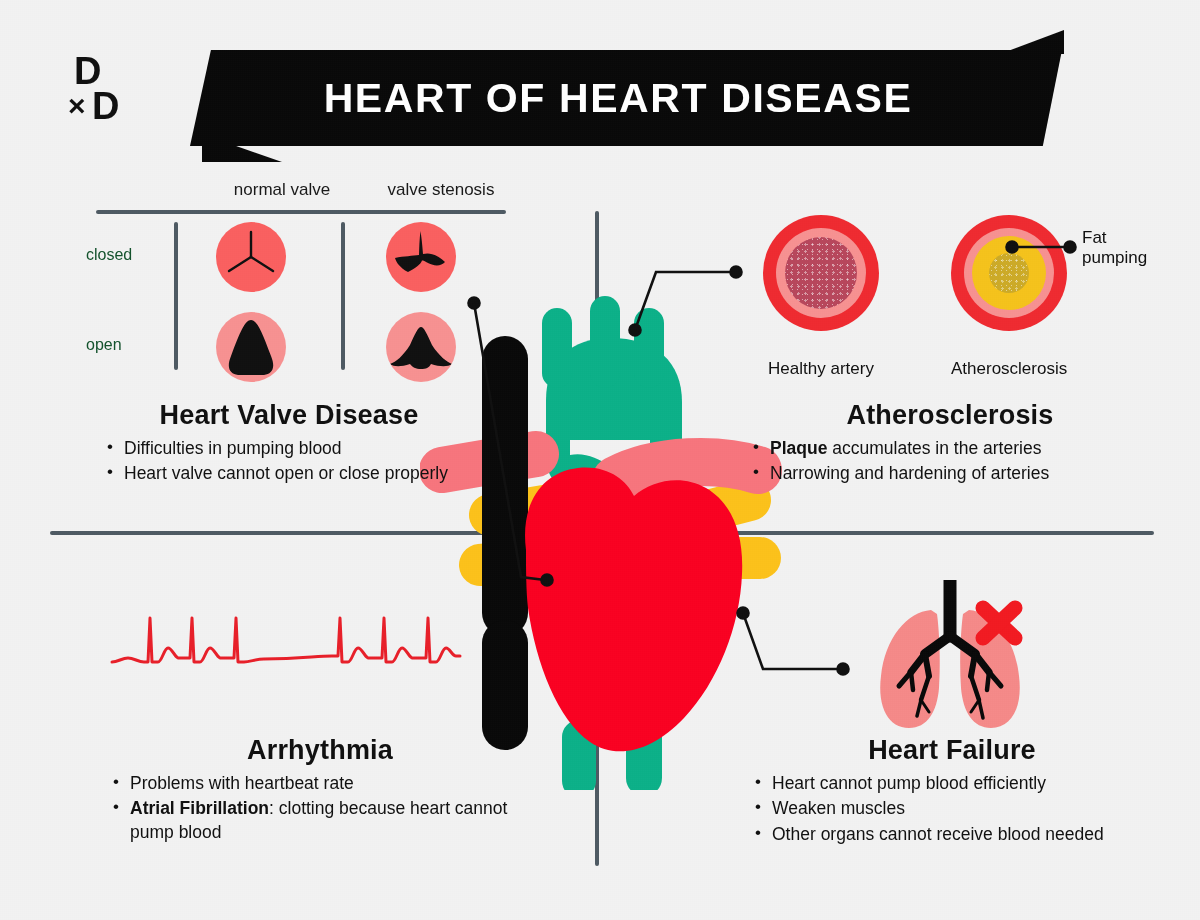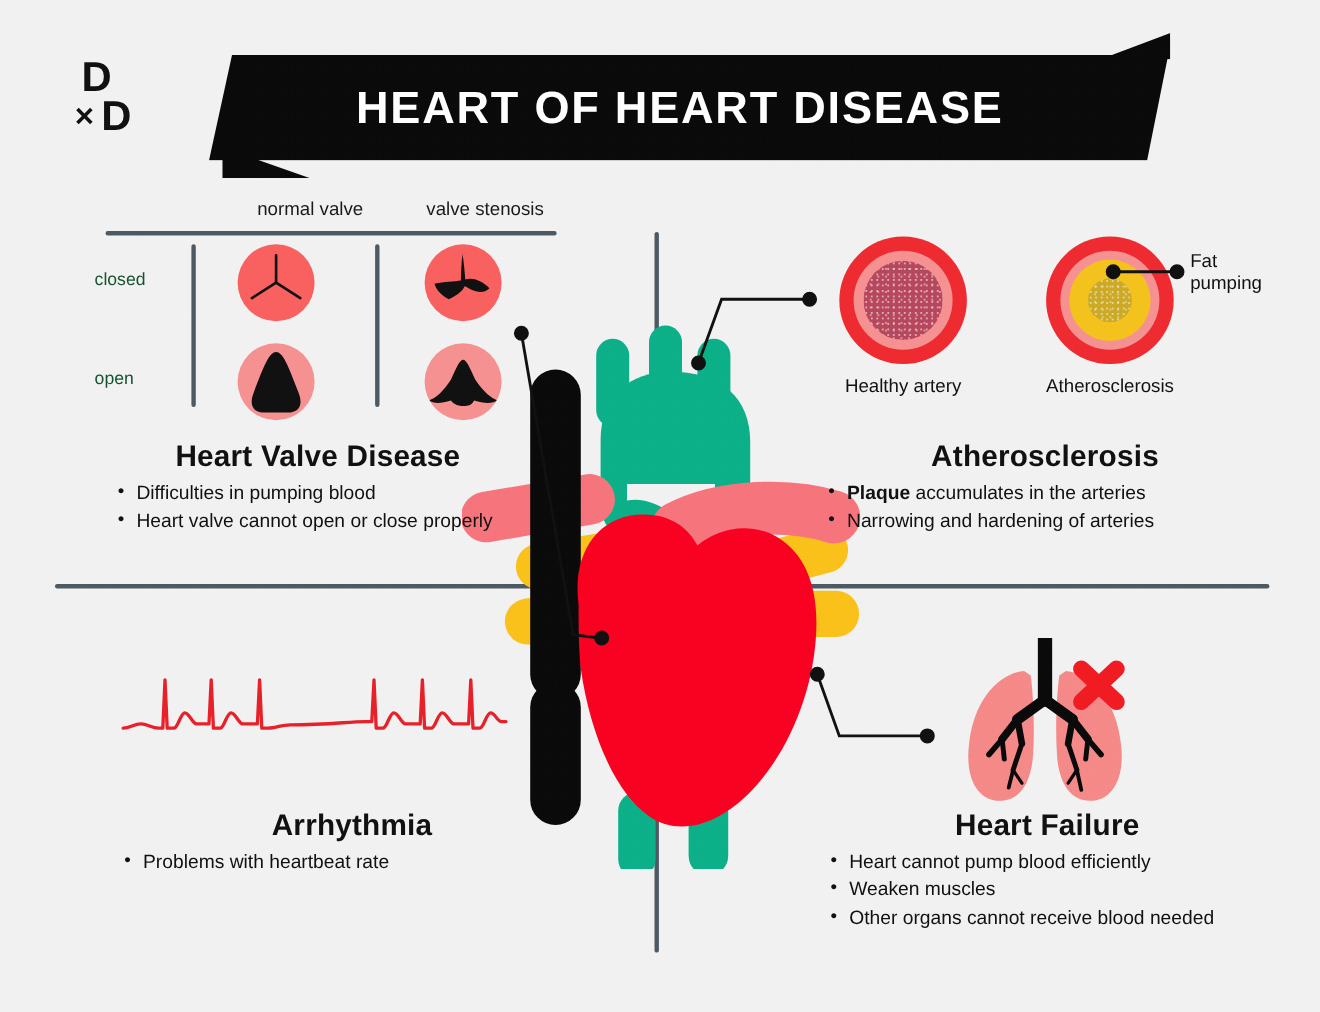--- a/index.html
+++ b/index.html
@@ -78,21 +78,21 @@
 
   #sec-valve{left:104px;top:400px;width:370px;}
   #sec-valve h3{text-align:center;}
   #sec-athero{left:750px;top:400px;width:400px;}
   #sec-arrhythmia{left:110px;top:735px;width:420px;}
   #sec-failure{left:752px;top:735px;width:400px;}
 
   
   .artery{position:absolute;z-index:20;}
   .artery .ring{position:relative;width:116px;height:116px;border-radius:50%;}
-  .artery .caption{margin-top:10px;text-align:center;font-size:17px;width:116px;}
+  .artery .caption{margin-top:28px;text-align:center;font-size:17px;width:116px;}
   .ring .outer{position:absolute;inset:0;border-radius:50%;}
   .ring .mid{position:absolute;inset:13px;border-radius:50%;}
   .ring .inner{position:absolute;border-radius:50%;}
   #artery-healthy{left:763px;top:215px;}
   #artery-athero{left:951px;top:215px;}
   .speckle-red{
     background-color:#b8475c;
     background-image:
       radial-gradient(rgba(255,255,255,.55) 22%, transparent 23%),
       radial-gradient(rgba(255,255,255,.45) 22%, transparent 23%);
@@ -237,20 +237,21 @@
          L272 58 L274 18 L276 62
          L282 62 C286 62 288 48 292 48 C296 48 298 56 302 58 L312 58
          L316 58 L318 18 L320 62
          L326 62 C330 62 332 48 336 48 C340 48 342 56 346 56 L350 56"></path>
   </svg>
 
   <div class="sec" id="sec-arrhythmia">
     <h3>Arrhythmia</h3>
     <ul>
       <li><span>Problems with heartbeat rate</span></li>
+      <li><b>Atrial Fibrillation</b><span>: clotting because heart cannot pump blood</span></li>
     </ul>
   </div>
 
   <svg id="lungs" viewBox="0 0 190 165">
 
     <path d="M76 30 C52 32 30 58 26 96 C22 128 34 148 54 148 C72 148 82 132 84 108 C86 80 84 48 82 34 Z" fill="#f58a89"></path>
     <path d="M114 30 C138 32 160 58 164 96 C168 128 156 148 136 148 C118 148 108 132 106 108 C104 80 106 48 108 34 Z" fill="#f58a89"></path>
 
     <g fill="none" stroke="#0a0a0a" stroke-linecap="round" stroke-linejoin="round">
       <path d="M95 0 L95 56" stroke-width="13"></path>

